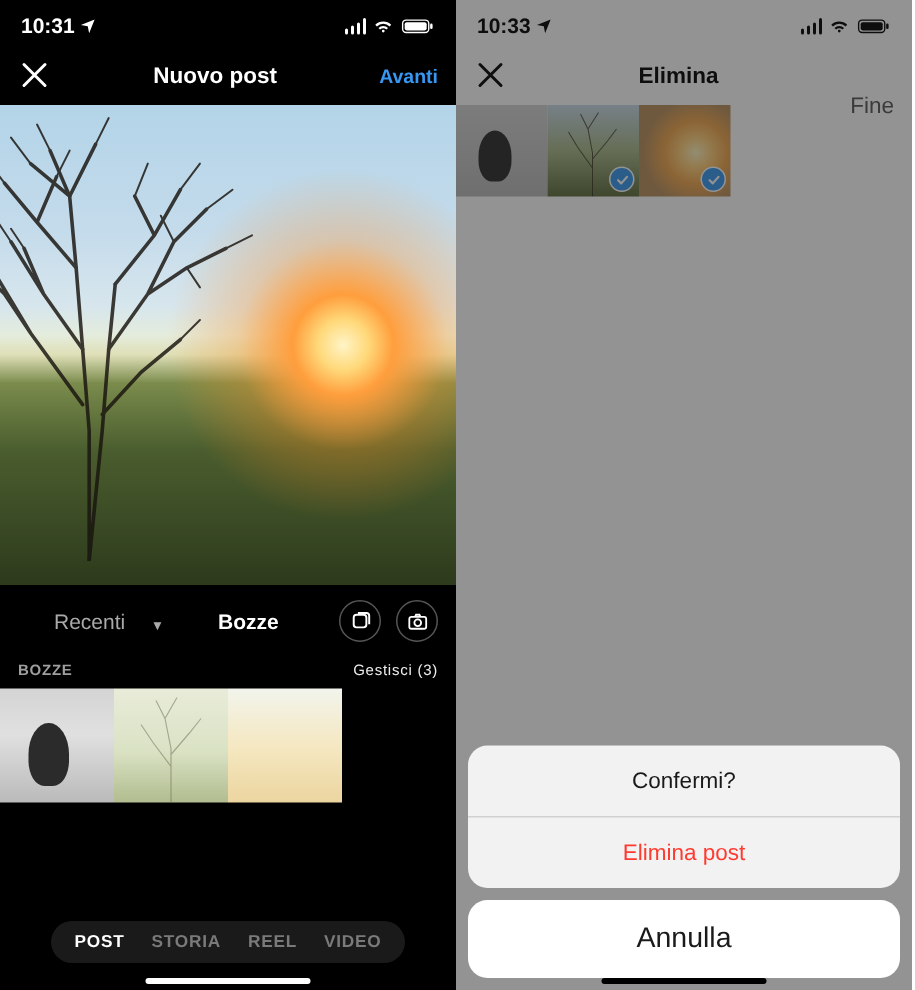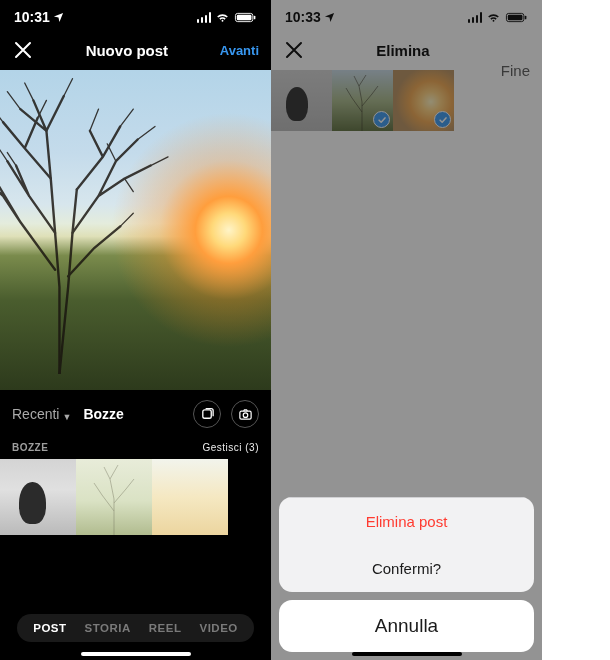--- a/index.html
+++ b/index.html
@@ -1,18 +1,18 @@
 <!DOCTYPE html>
 <html><head>
   <meta charset="utf-8">
   <style>
     * { margin: 0; padding: 0; box-sizing: border-box; font-family: -apple-system, BlinkMacSystemFont, "Segoe UI", sans-serif; }
     html, body { width: 610px; height: 660px; overflow: hidden; }
     
-    .container { display: flex; width: 542px; height: 660px; }
+    .container { display: flex; width: 608px; height: 660px; }
     .screen { width: 305px; height: 660px; position: relative; overflow: hidden; }
     .screen-left { background: #000; color: #fff; }
     .screen-right { background: #f9a8d4; color: #000; }
     
     
     .status-bar { display: flex; justify-content: space-between; align-items: center; padding: 6px 14px 2px; font-size: 14px; font-weight: 600; height: 30px; }
     .status-left { display: flex; align-items: center; gap: 3px; }
     .status-right { display: flex; align-items: center; gap: 4px; }
     .signal-bars { display: flex; align-items: flex-end; gap: 1.5px; height: 11px; }
     .signal-bars span { width: 2.5px; background: currentColor; border-radius: 1px; }
@@ -32,21 +32,21 @@
       width: 305px; height: 320px; position: relative;
       background:
         radial-gradient(circle at 75% 50%, #fff4c7 0%, #ffd97a 6%, #ff9e3d 12%, rgba(255,140,30,0.3) 25%, transparent 42%),
         linear-gradient(to bottom, #b3d4e8 0%, #c4dbeb 26%, #d7e6ed 42%, #e4ecdc 48%, #dfe0b8 52%, #7a8b4c 58%, #4a5d2e 72%, #2d3a1c 100%);
     }
     .tree { position:absolute; left:-15%; top:0; width:72%; height:95%; opacity:0.9; }
     
     
     .album-row { display:flex; justify-content:space-between; align-items:center; padding: 10px 12px 6px; }
     .albums { display:flex; align-items:center; gap:12px; font-size:14px; }
-    .album-item { display:flex; align-items:flex-end; gap:3px; color:#a9a9a9; font-weight:500; }
+    .album-item { display:flex; align-items:flex-end; gap:17px; color:#a9a9a9; font-weight:500;margin-left:24px; }
     .album-item.active { color:#fff; font-weight:700; }
     .chev { font-size:9px; }
     .album-icons { display:flex; gap:10px; }
     .icon-circle { width:28px; height:28px; border-radius:50%; border:1.5px solid #555; display:flex; align-items:center; justify-content:center; }
     
     
     .drafts-head { display:flex; justify-content:space-between; padding:8px 12px 6px; font-size:10px; color:#9e9e9e; letter-spacing:0.5px; font-weight:600; }
     .manage { color:#ededed; font-weight:500; }
     .thumbs-row { display:flex; padding:0 0 0 0; }
     .thumb { width:76px; height:76px; }
@@ -266,21 +266,21 @@
               </svg>
           </div>
         </div>
       </div>
     </div>
 
     <div class="dimmer"></div>
 
     <div class="action-sheet">
       <div class="sheet-grp">
+        <div class="sheet-row">Confermi?</div>
         <div class="sheet-row destructive">Elimina post</div>
-        <div class="sheet-row">Confermi?</div>
       </div>
       <div class="sheet-cancel">Annulla</div>
     </div>
 
     <div class="home-bar"></div>
   </div>
 </div>
 
 </body></html>

